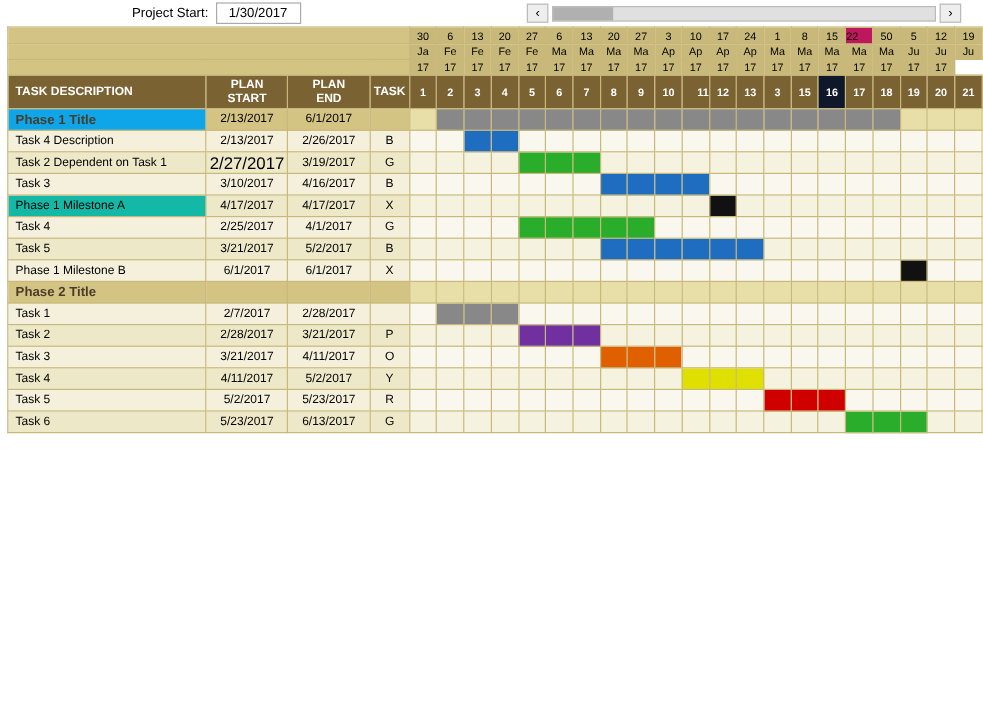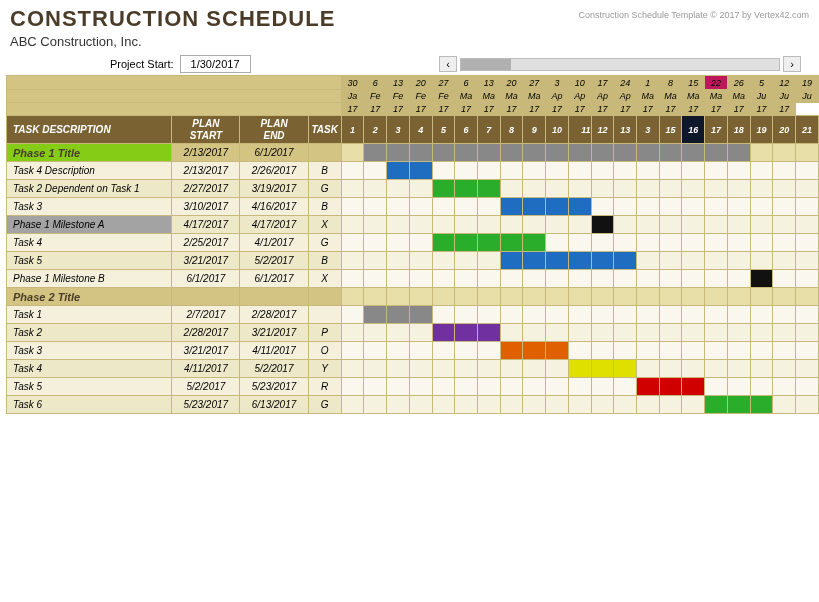--- a/index.html
+++ b/index.html
@@ -10,45 +10,36 @@
     
     .header { padding: 6px 10px 4px 10px; }
     .main-title { font-size: 22px; font-weight: bold; color: #4a3c28; letter-spacing: 1px; }
     .sub-title { font-size: 13px; color: #333; margin-top: 2px; }
   </style>
 </head>
 <body>
 
 <div class="page">
 
-  <div class="header">
-    <div style="display:flex; justify-content:space-between; align-items:flex-start;">
-      <div>
-        <div class="main-title">CONSTRUCTION SCHEDULE</div>
-        <div class="sub-title">ABC Construction, Inc.</div>
-      </div>
-      <div style="font-size:9px;color:#999;margin-top:4px;">Construction Schedule Template © 2017 by Vertex42.com</div>
-    </div>
-  </div>
 
   <div style="display:flex; align-items:center; justify-content:space-between; padding:2px 10px 2px 10px;">
     <div style="display:flex; align-items:center; margin-left:100px;">
       <span style="font-size:11px;margin-right:6px;">Project Start:</span>
       <span style="border:1px solid #aaa;padding:2px 10px;font-size:11px;background:#fff;">1/30/2017</span>
     </div>
     <div style="display:flex; align-items:center; margin-right:8px;">
       <button style="border:1px solid #bbb;background:#eee;width:18px;height:16px;cursor:pointer;font-size:11px;padding:0;">‹</button>
       <div style="width:320px;height:13px;background:#e0e0e0;border:1px solid #bbb;margin:0 3px;position:relative;cursor:pointer;">
         <div style="position:absolute;left:0;top:0;width:50px;height:100%;background:#b0b0b0;"></div>
       </div>
       <button style="border:1px solid #bbb;background:#eee;width:18px;height:16px;cursor:pointer;font-size:11px;padding:0;">›</button>
     </div>
   </div>
 
-  <div style="margin:0 6px;font-style:italic;">
+  <div style="margin:0 6px;">
     <table style="border-collapse:collapse;width:813px;">
       <colgroup>
         <col style="width:160px;">
         <col style="width:66px;">
         <col style="width:66px;">
         <col style="width:32px;">
         <col style="width:22px;">
           <col style="width:22px;">
           <col style="width:22px;">
           <col style="width:22px;">
@@ -83,22 +74,22 @@
         <td style="border:1px solid #c8b97a;background:#c8b97a;text-align:center;font-size:9px;padding:1px 0;">13</td>
         <td style="border:1px solid #c8b97a;background:#c8b97a;text-align:center;font-size:9px;padding:1px 0;">20</td>
         <td style="border:1px solid #c8b97a;background:#c8b97a;text-align:center;font-size:9px;padding:1px 0;">27</td>
         <td style="border:1px solid #c8b97a;background:#c8b97a;text-align:center;font-size:9px;padding:1px 0;">3</td>
         <td style="border:1px solid #c8b97a;background:#c8b97a;text-align:center;font-size:9px;padding:1px 0;">10</td>
         <td style="border:1px solid #c8b97a;background:#c8b97a;text-align:center;font-size:9px;padding:1px 0;">17</td>
         <td style="border:1px solid #c8b97a;background:#c8b97a;text-align:center;font-size:9px;padding:1px 0;">24</td>
         <td style="border:1px solid #c8b97a;background:#c8b97a;text-align:center;font-size:9px;padding:1px 0;">1</td>
         <td style="border:1px solid #c8b97a;background:#c8b97a;text-align:center;font-size:9px;padding:1px 0;">8</td>
         <td style="border:1px solid #c8b97a;background:#c8b97a;text-align:center;font-size:9px;padding:1px 0;">15</td>
-        <td style="border:1px solid #c8b97a;background:#be185d;text-align:center;font-size:9px;padding:1px 0;">22</td>
-        <td style="border:1px solid #c8b97a;background:#c8b97a;text-align:center;font-size:9px;padding:1px 0;">26</td>
+        <td style="border:1px solid #c8b97a;background:#be185d;text-align:left;font-size:9px;padding:1px 0;">22</td>
+        <td style="border:1px solid #c8b97a;background:#c8b97a;text-align:center;font-size:9px;padding:1px 0;">50</td>
         <td style="border:1px solid #c8b97a;background:#c8b97a;text-align:center;font-size:9px;padding:1px 0;">5</td>
         <td style="border:1px solid #c8b97a;background:#c8b97a;text-align:center;font-size:9px;padding:1px 0;">12</td>
         <td style="border:1px solid #c8b97a;background:#c8b97a;text-align:center;font-size:9px;padding:1px 0;">19</td>
       </tr>
 
       <tr style="height:13px;">
         <td colspan="4" style="border:1px solid #c8b97a;background:#d4c484;"></td>
         <td style="border:1px solid #c8b97a;background:#c8b97a;text-align:center;font-size:9px;padding:0;">Ja</td>
         <td style="border:1px solid #c8b97a;background:#c8b97a;text-align:center;font-size:9px;padding:0;">Fe</td>
         <td style="border:1px solid #c8b97a;background:#c8b97a;text-align:center;font-size:9px;padding:0;">Fe</td>
@@ -168,21 +159,21 @@
         <th style="background:#7b6233;color:#fff;text-align:center;font-size:9px;border:1px solid #c8b97a;">15</th>
         <th style="background:#0f172a;color:#fff;text-align:center;font-size:9px;border:1px solid #c8b97a;">16</th>
         <th style="background:#7b6233;color:#fff;text-align:center;font-size:9px;border:1px solid #c8b97a;">17</th>
         <th style="background:#7b6233;color:#fff;text-align:center;font-size:9px;border:1px solid #c8b97a;">18</th>
         <th style="background:#7b6233;color:#fff;text-align:center;font-size:9px;border:1px solid #c8b97a;">19</th>
         <th style="background:#7b6233;color:#fff;text-align:center;font-size:9px;border:1px solid #c8b97a;">20</th>
         <th style="background:#7b6233;color:#fff;text-align:center;font-size:9px;border:1px solid #c8b97a;">21</th>
       </tr>
 
       <tr style="height:18px;">
-        <td style="background:#84cc16;font-weight:bold;color:#4a3c28;padding:2px 6px;border:1px solid #c8b97a;font-size:11px;">Phase 1 Title</td>
+        <td style="background:#0ea5e9;font-weight:bold;color:#4a3c28;padding:2px 6px;border:1px solid #c8b97a;font-size:11px;">Phase 1 Title</td>
         <td style="background:#d4c484;text-align:center;font-size:10px;border:1px solid #c8b97a;">2/13/2017</td>
         <td style="background:#d4c484;text-align:center;font-size:10px;border:1px solid #c8b97a;">6/1/2017</td>
         <td style="background:#d4c484;text-align:center;font-size:10px;border:1px solid #c8b97a;"></td>
 
         <td style="background:#e8dfa8;border:1px solid #c8b97a;"></td>
         <td style="background:#888;border:1px solid #c8b97a;"></td>
         <td style="background:#888;border:1px solid #c8b97a;"></td>
         <td style="background:#888;border:1px solid #c8b97a;"></td>
         <td style="background:#888;border:1px solid #c8b97a;"></td>
         <td style="background:#888;border:1px solid #c8b97a;"></td>
@@ -226,21 +217,21 @@
         <td style="background:#faf8ee;border:1px solid #c8b97a;"></td>
         <td style="background:#faf8ee;border:1px solid #c8b97a;"></td>
         <td style="background:#faf8ee;border:1px solid #c8b97a;"></td>
         <td style="background:#faf8ee;border:1px solid #c8b97a;"></td>
         <td style="background:#faf8ee;border:1px solid #c8b97a;"></td>
         <td style="background:#faf8ee;border:1px solid #c8b97a;"></td>
       </tr>
 
       <tr style="height:18px;">
         <td style="background:#ede8c8;padding:2px 6px;border:1px solid #c8b97a;font-size:10px;">Task 2 Dependent on Task 1</td>
-        <td style="background:#ede8c8;text-align:center;font-size:10px;border:1px solid #c8b97a;">2/27/2017</td>
+        <td style="background:#ede8c8;text-align:center;font-size:14px;border:1px solid #c8b97a;">2/27/2017</td>
         <td style="background:#ede8c8;text-align:center;font-size:10px;border:1px solid #c8b97a;">3/19/2017</td>
         <td style="background:#ede8c8;text-align:center;font-size:10px;border:1px solid #c8b97a;">G</td>
         <td style="background:#f5f2e0;border:1px solid #c8b97a;"></td>
         <td style="background:#f5f2e0;border:1px solid #c8b97a;"></td>
         <td style="background:#f5f2e0;border:1px solid #c8b97a;"></td>
         <td style="background:#f5f2e0;border:1px solid #c8b97a;"></td>
         <td style="background:#2aad2a;border:1px solid #c8b97a;"></td>
         <td style="background:#2aad2a;border:1px solid #c8b97a;"></td>
         <td style="background:#2aad2a;border:1px solid #c8b97a;"></td>
         <td style="background:#f5f2e0;border:1px solid #c8b97a;"></td>
@@ -281,21 +272,21 @@
         <td style="background:#faf8ee;border:1px solid #c8b97a;"></td>
         <td style="background:#faf8ee;border:1px solid #c8b97a;"></td>
         <td style="background:#faf8ee;border:1px solid #c8b97a;"></td>
         <td style="background:#faf8ee;border:1px solid #c8b97a;"></td>
         <td style="background:#faf8ee;border:1px solid #c8b97a;"></td>
         <td style="background:#faf8ee;border:1px solid #c8b97a;"></td>
         <td style="background:#faf8ee;border:1px solid #c8b97a;"></td>
       </tr>
 
       <tr style="height:18px;">
-        <td style="background:#a3a3a3;padding:2px 6px;border:1px solid #c8b97a;font-size:10px;">Phase 1 Milestone A</td>
+        <td style="background:#14b8a6;padding:2px 6px;border:1px solid #c8b97a;font-size:10px;">Phase 1 Milestone A</td>
         <td style="background:#ede8c8;text-align:center;font-size:10px;border:1px solid #c8b97a;">4/17/2017</td>
         <td style="background:#ede8c8;text-align:center;font-size:10px;border:1px solid #c8b97a;">4/17/2017</td>
         <td style="background:#ede8c8;text-align:center;font-size:10px;border:1px solid #c8b97a;">X</td>
         <td style="background:#f5f2e0;border:1px solid #c8b97a;"></td>
         <td style="background:#f5f2e0;border:1px solid #c8b97a;"></td>
         <td style="background:#f5f2e0;border:1px solid #c8b97a;"></td>
         <td style="background:#f5f2e0;border:1px solid #c8b97a;"></td>
         <td style="background:#f5f2e0;border:1px solid #c8b97a;"></td>
         <td style="background:#f5f2e0;border:1px solid #c8b97a;"></td>
         <td style="background:#f5f2e0;border:1px solid #c8b97a;"></td>

